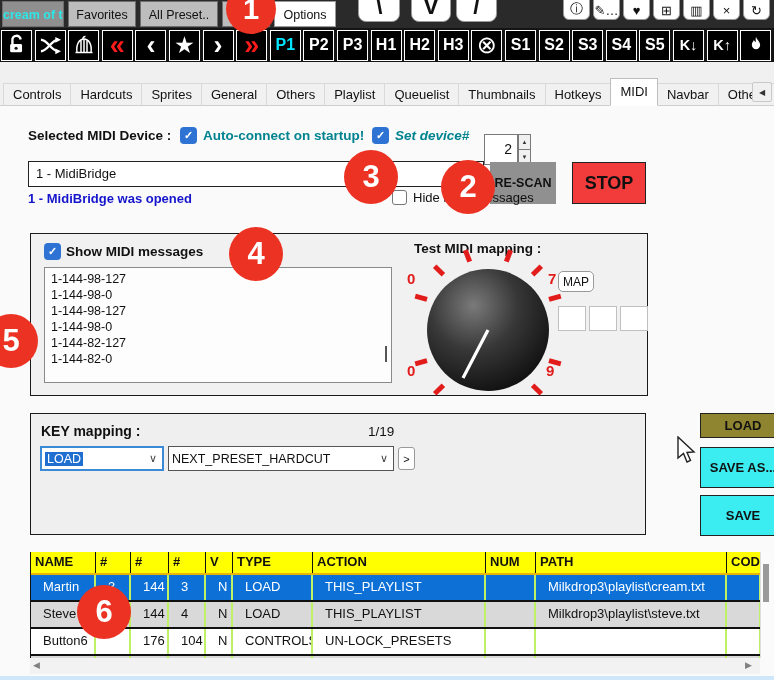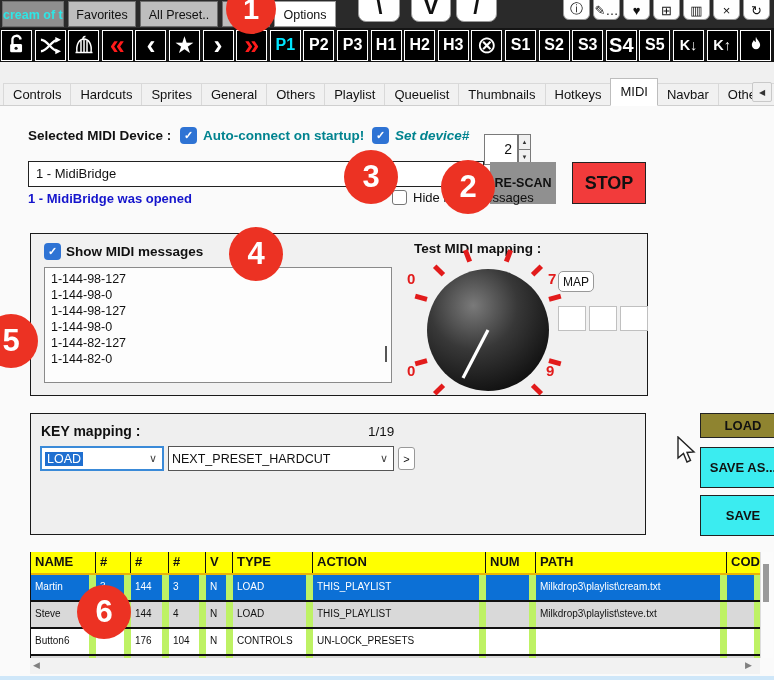--- a/index.html
+++ b/index.html
@@ -36,21 +36,21 @@
   .inputbox{background:#fff;border:1.4px solid #222;font-size:13px;line-height:23px;padding-left:7px;}
   .gbox{border:1.4px solid #1a1a1a;background:#f1f1f1;}
   .btn{display:flex;align-items:center;justify-content:center;font-weight:bold;}
   .combo{background:#fff;display:flex;align-items:center;font-size:12.5px;padding-left:3px;position:absolute;box-sizing:border-box;}
   .chev{position:absolute;right:5px;top:50%;transform:translateY(-54%);color:#444;font-size:11px;}
   .knoblab{position:absolute;color:#e21b1b;font-weight:bold;font-size:15px;}
   
   .grid{display:grid;grid-template-columns:65px 35px 38px 37px 27px 80px 173px 50px 191px 34px;}
   .hc{background:#ffff00;font-weight:bold;font-size:13px;line-height:19px;padding-left:4px;border-right:1px solid #111;
       overflow:hidden;white-space:nowrap;}
-  .tc{font-size:10px;line-height:23px;padding-left:4px;border-right:7px solid #bef264;overflow:hidden;white-space:nowrap;}
+  .tc{font-size:13px;line-height:23px;padding-left:12px;border-right:2px solid #bef264;overflow:hidden;white-space:nowrap;}
   .trow{border-bottom:2px solid #111;}
   .ann{position:absolute;width:54px;height:54px;border-radius:50%;background:#ec3223;color:#fff;display:flex;
        align-items:center;justify-content:center;font-weight:bold;font-size:31px;z-index:99;}
 </style>
 </head>
 <body>
 
 <div class="screen">
 
   <div class="abs topstrip"></div>
@@ -156,21 +156,21 @@
     </div>
   <div class="abs ib" style="left:505px;font-size:16px;">
       <span>S1</span>
     </div>
   <div class="abs ib" style="left:538.6px;font-size:16px;">
       <span>S2</span>
     </div>
   <div class="abs ib" style="left:572.2px;font-size:16px;">
       <span>S3</span>
     </div>
-  <div class="abs ib" style="left:605.8px;font-size:20px;">
+  <div class="abs ib" style="left:605.8px;font-size:16px;">
       <span>S4</span>
     </div>
   <div class="abs ib" style="left:639.4px;font-size:16px;">
       <span>S5</span>
     </div>
   <div class="abs ib" style="left:673px;font-size:14.5px;">
       <span>K↓</span>
     </div>
   <div class="abs ib" style="left:706.6px;font-size:14.5px;">
       <span>K↑</span>

